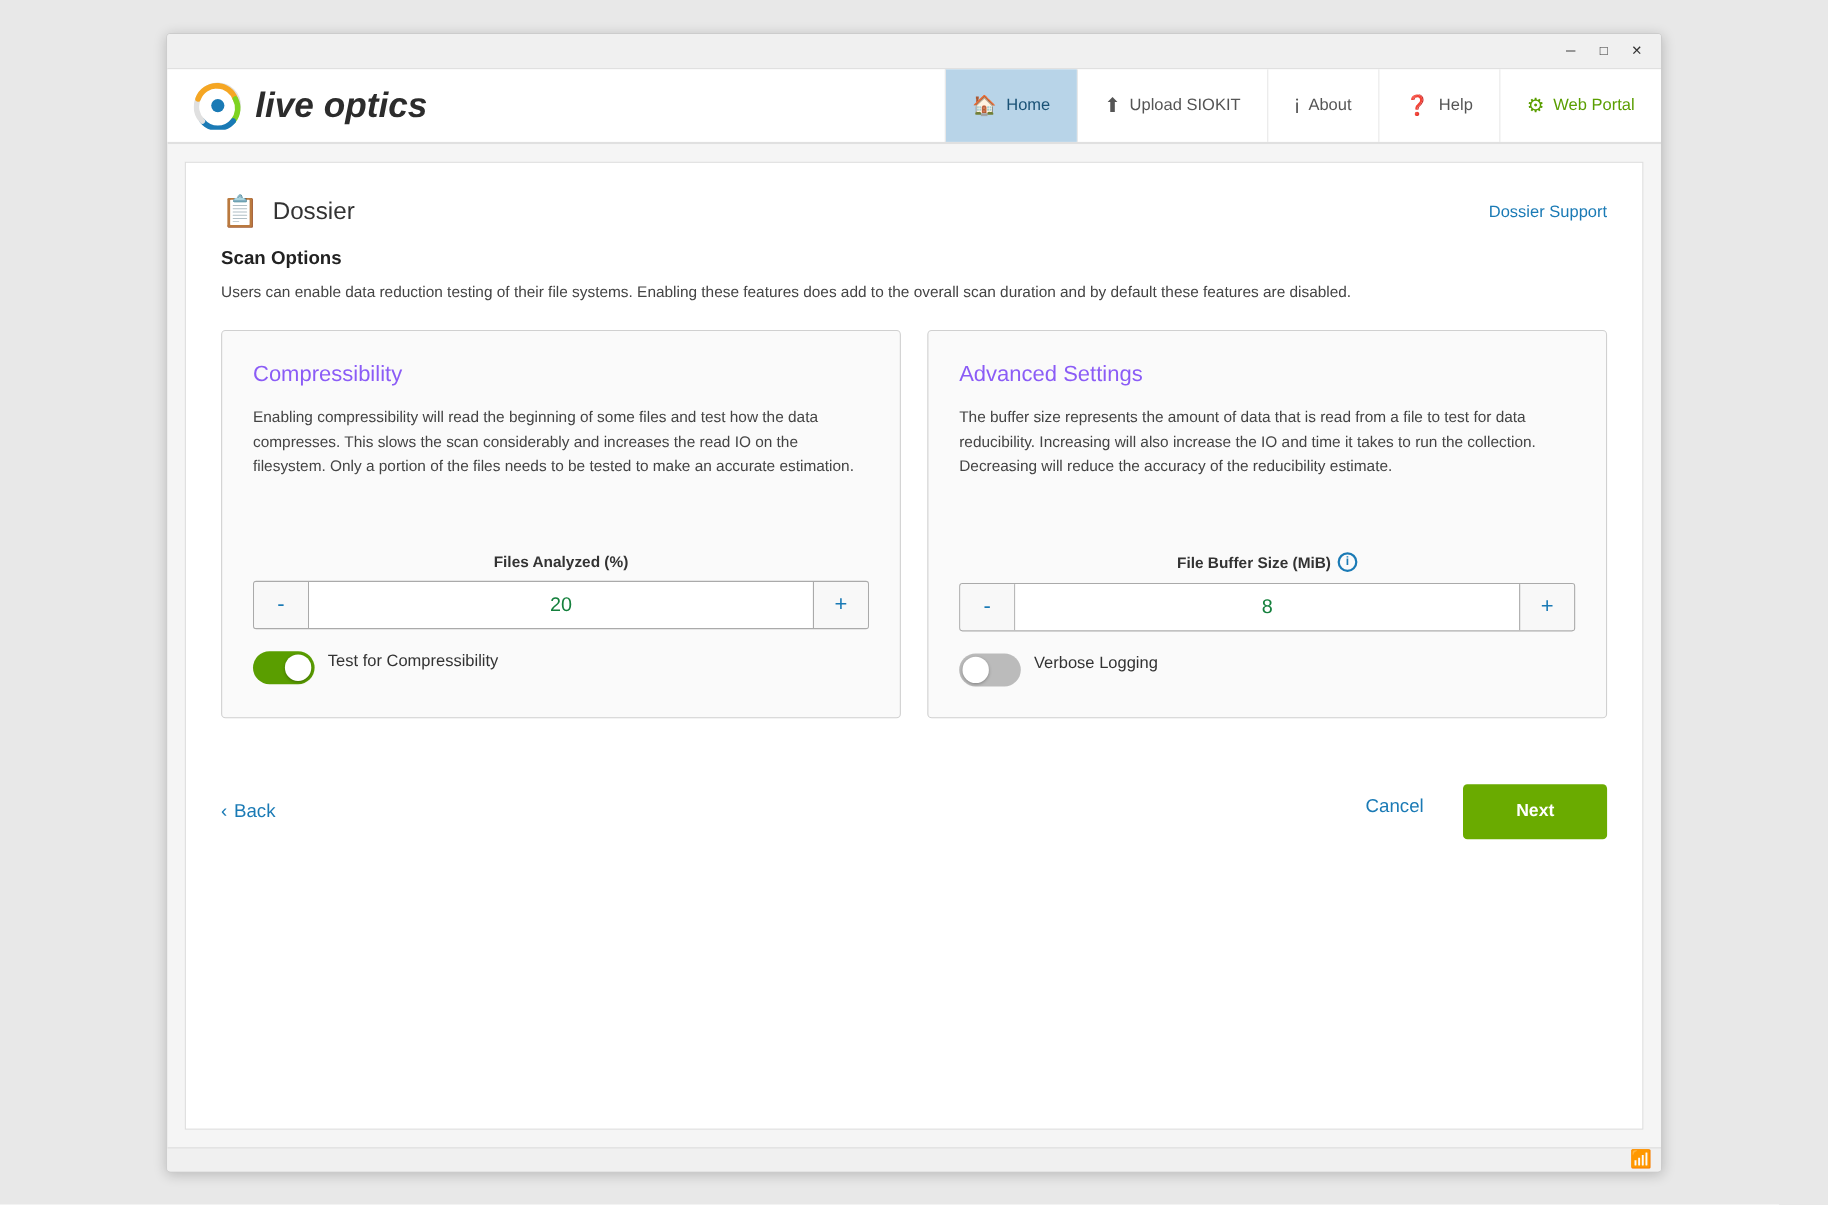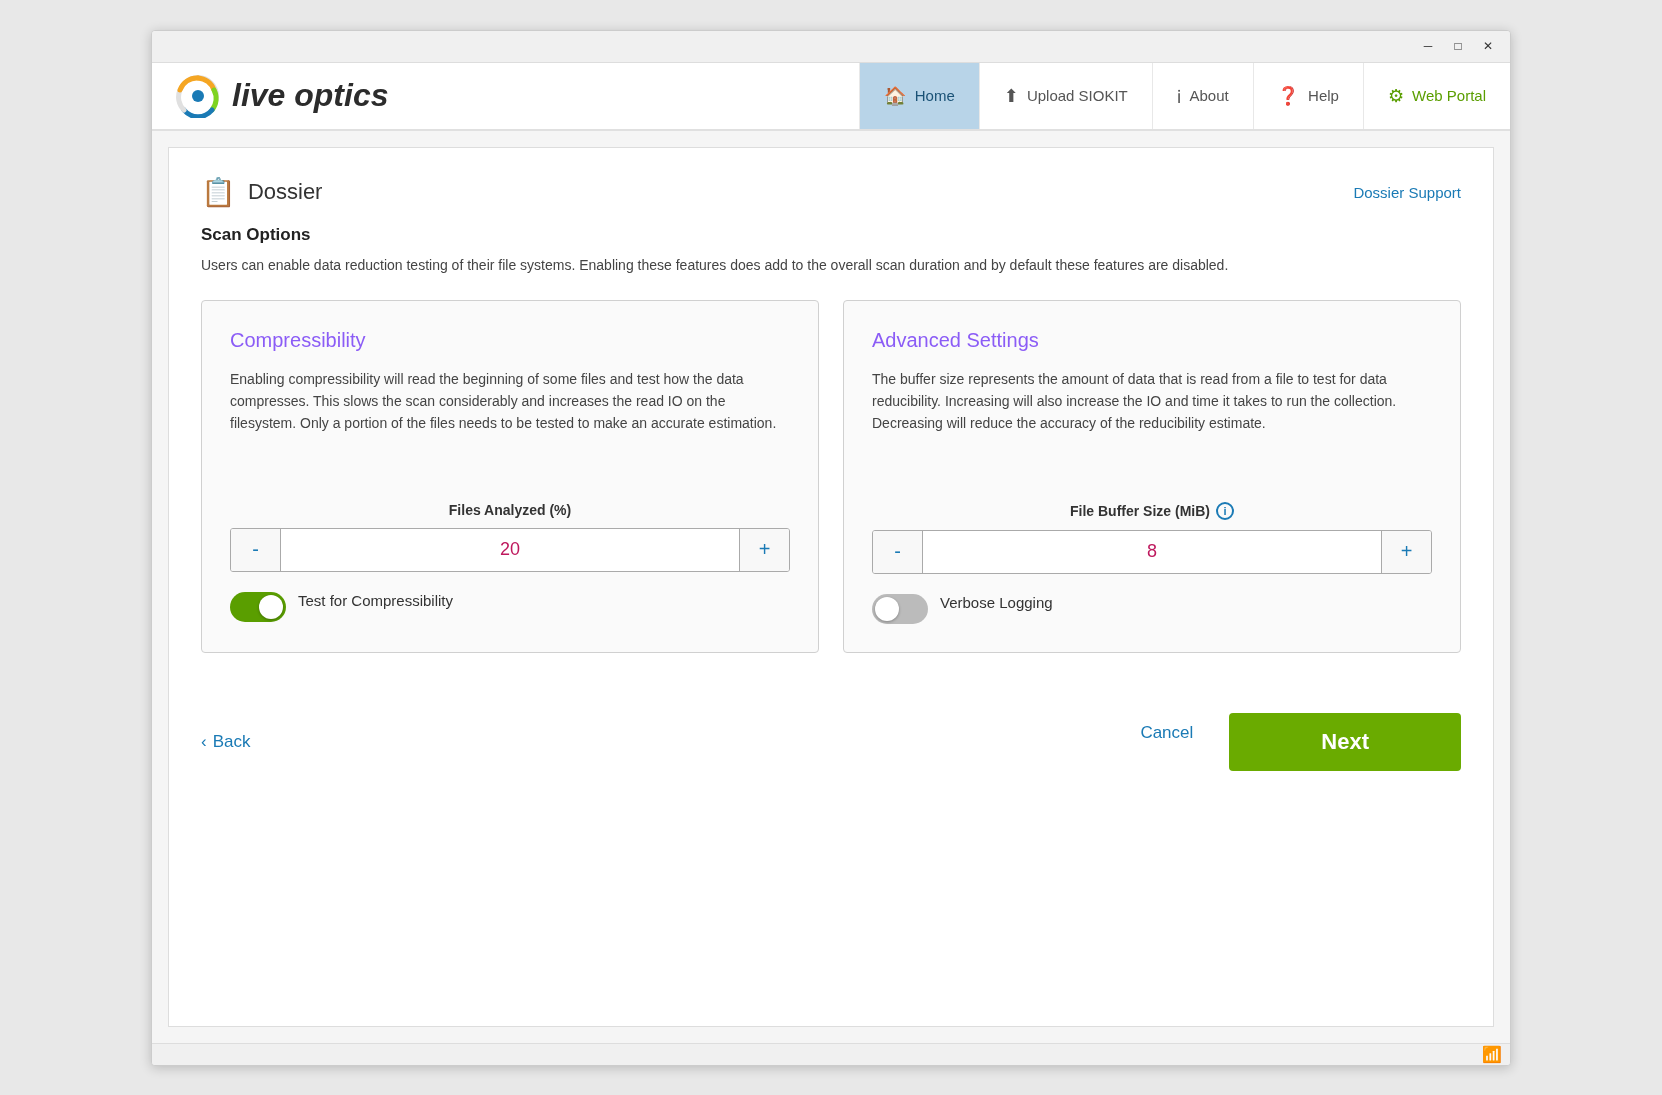--- a/index.html
+++ b/index.html
@@ -207,21 +207,21 @@
       cursor: pointer;
       display: flex;
       align-items: center;
       justify-content: center;
       border-right: 1px solid #aaa;
     }
     .stepper-btn.plus { border-right: none; border-left: 1px solid #aaa; }
     .stepper-value {
       flex: 1;
       font-size: 18px;
-      color: #be185d;
+      color: #15803d;
       display: flex;
       align-items: center;
       justify-content: center;
       background: white;
       border: none;
       outline: none;
     }
     .toggle-row {
       display: flex;
       align-items: flex-start;
@@ -291,23 +291,23 @@
       font-size: 17px;
       cursor: pointer;
       font-weight: 500;
       padding: 10px 20px;
     }
     .next-btn {
       background: #6aab00;
       color: white;
       border: none;
       border-radius: 4px;
-      font-size: 22px;
+      font-size: 16px;
       font-weight: 600;
-      padding: 16px 92px;
+      padding: 16px 48px;
       cursor: pointer;
     }
 
     
     .statusbar {
       height: 22px;
       background: #f0f0f0;
       border-top: 1px solid #ddd;
       display: flex;
       align-items: center;

